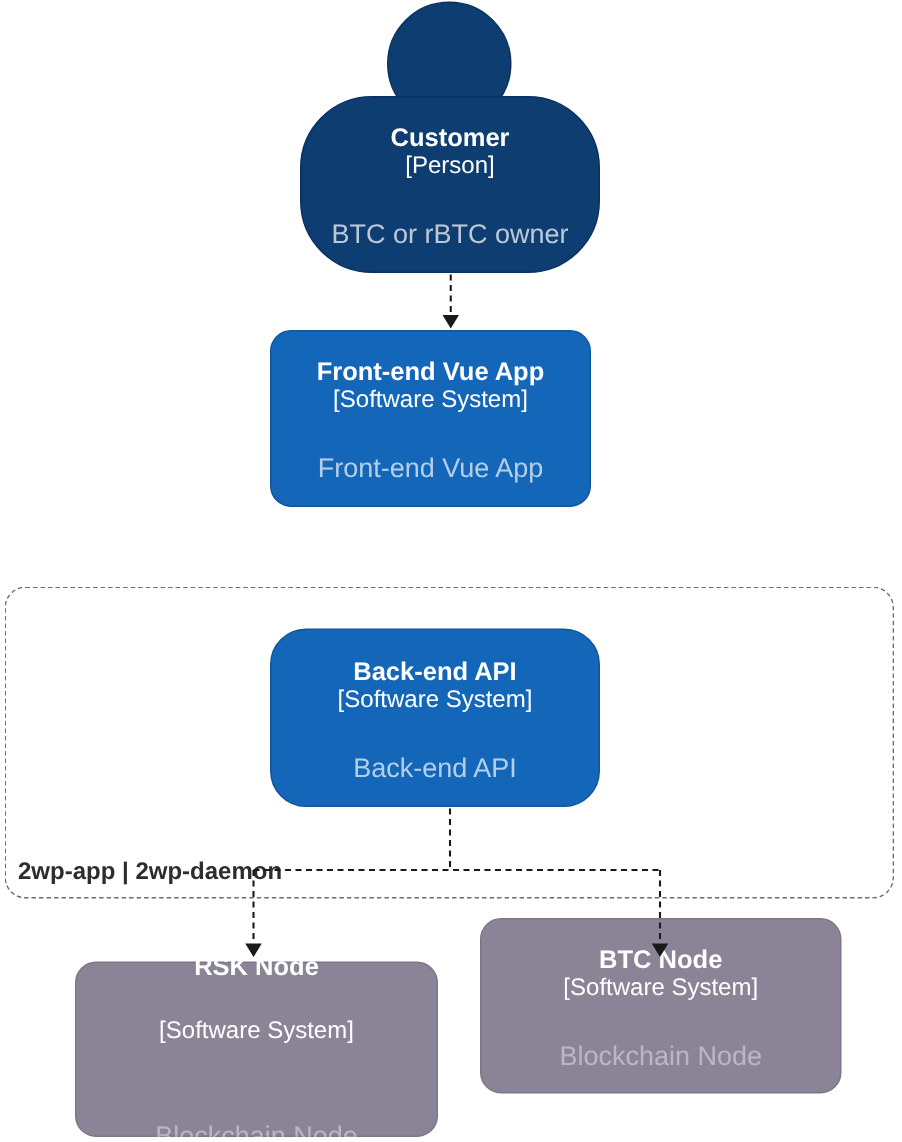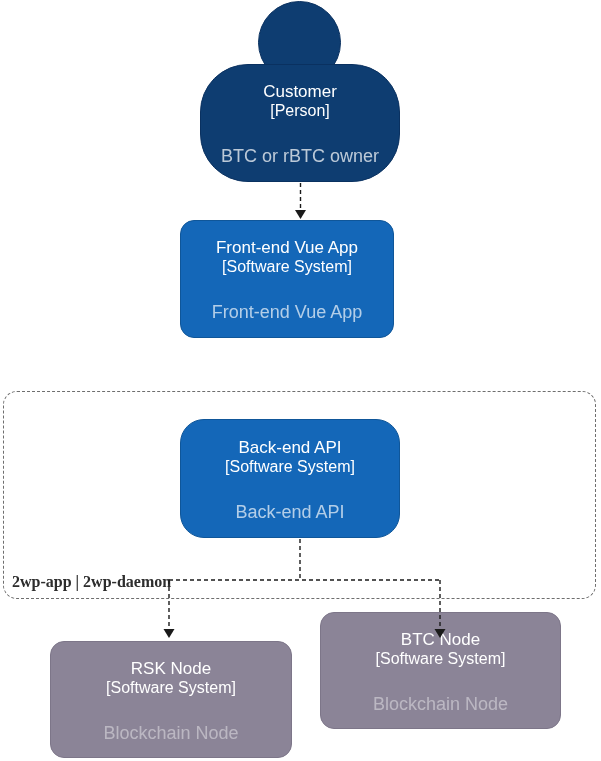--- a/index.html
+++ b/index.html
@@ -23,21 +23,21 @@
     display: flex;
     flex-direction: column;
     align-items: center;
     justify-content: center;
     text-align: center;
     color: #ffffff;
     z-index: 2;
   }
   .node .title {
     font-size: 17px;
-    font-weight: normal;
+    font-weight: bold;
     line-height: 20px;
   }
   .node .ntype {
     font-size: 16px;
     line-height: 16px;
     margin-top: 1px;
   }
   .node .desc {
     font-size: 18px;
     line-height: 15px;
@@ -80,41 +80,40 @@
     height: 118px;
     background: #0E3D71;
     border: 1px solid #0A3160;
     border-radius: 48px;
   }
   .person-body .desc { color: rgba(255,255,255,0.72); }
 
   
   .frontend { left: 180px; top: 220px; width: 214px; height: 118px; }
   .backend  { left: 180px; top: 419px; width: 220px; height: 119px; border-radius: 24px; }
-  .rsk      { left: 50px;  top: 641px; width: 242px; height: 117px; }
+  .rsk      { left: 50px;  top: 641px; width: 242px; height: 117px; gap: 24px; }
   .btc      { left: 320px; top: 612px; width: 241px; height: 117px; }
 
   
   .boundary {
     position: absolute;
     left: 3px;
     top: 391px;
     width: 593px;
     height: 208px;
     box-sizing: border-box;
     border: 1.5px dashed #6E6E6E;
     border-radius: 14px;
     z-index: 0;
   }
   .boundary-label {
     position: absolute;
     left: 8px;
     bottom: 7px;
     text-align: center;
-    font-family: Liberation Serif, serif;
   }
   .boundary-label .blabel {
     font-size: 16px;
     font-weight: bold;
     color: #2D2D2D;
     line-height: 19px;
   }
   .boundary-label .bsub {
     font-size: 11.5px;
     color: #4D4D4D;

